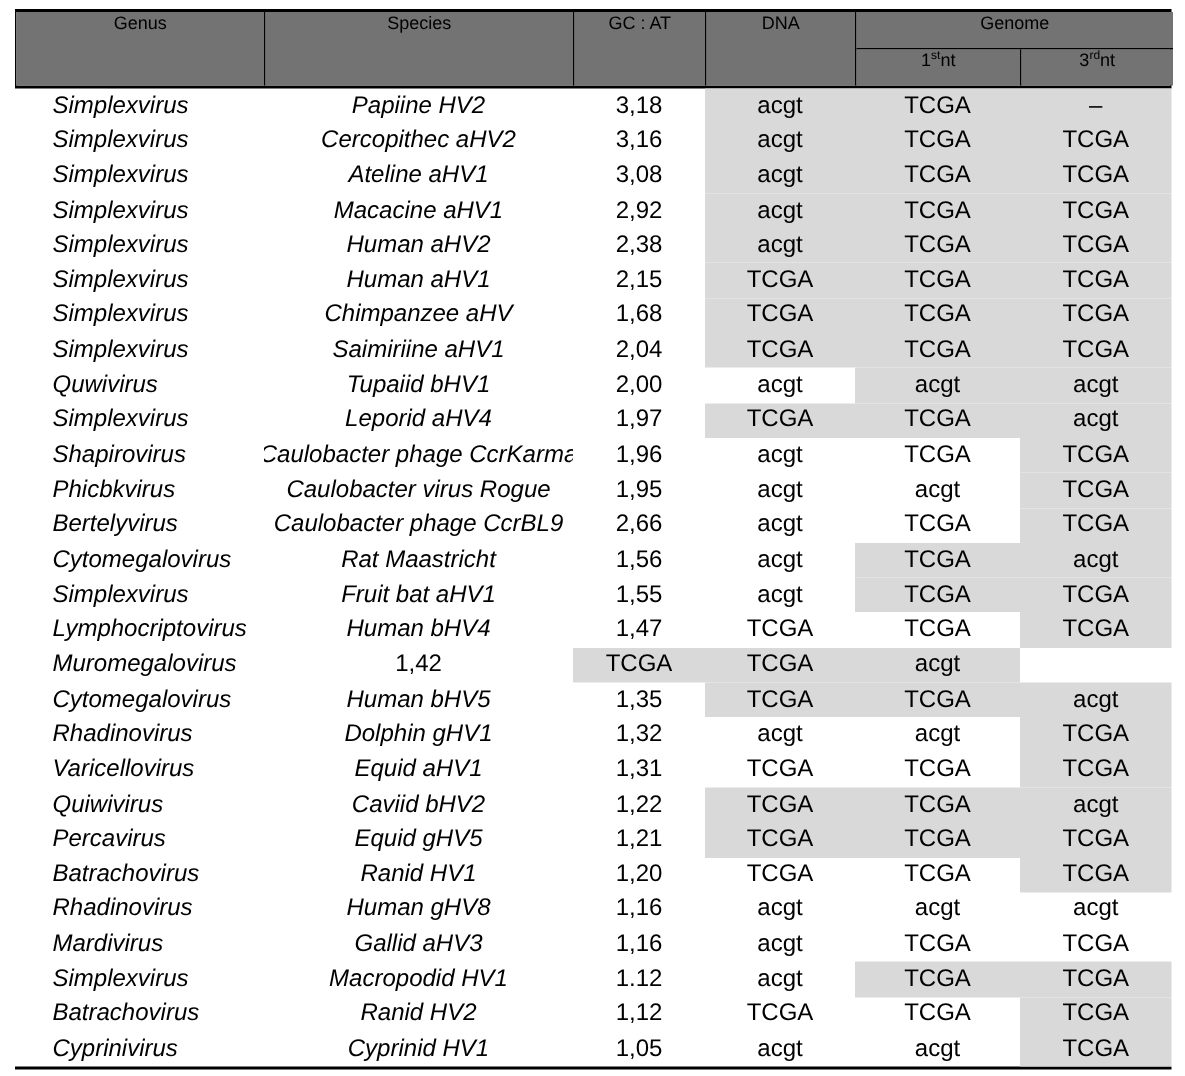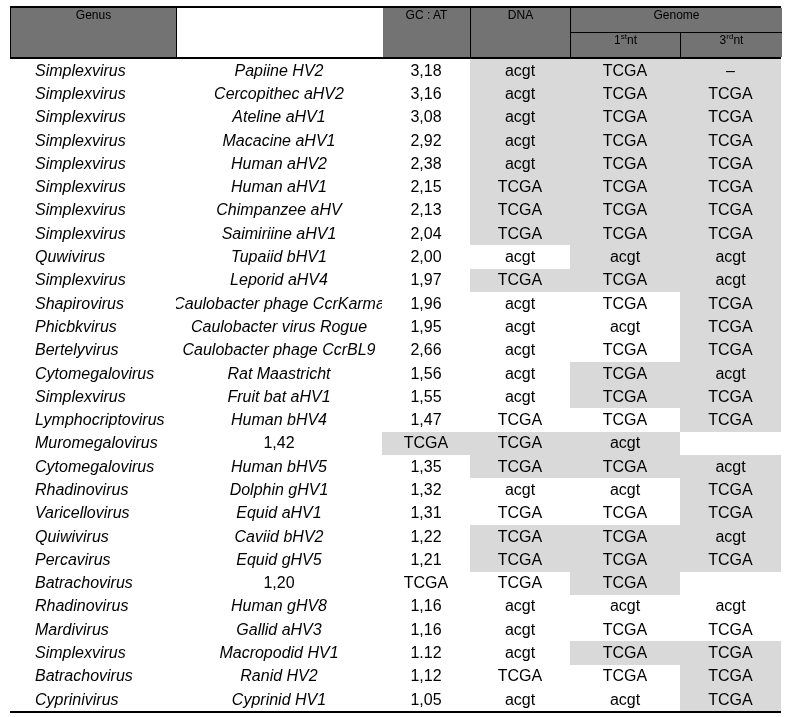--- a/index.html
+++ b/index.html
@@ -60,20 +60,23 @@
 </head>
 <body>
 
 <div class="page">
   <div class="tbl">
 
     <div class="thead">
       <div class="h-cell h-genus">
         <span>Genus</span>
       </div>
+      <div class="h-cell h-species">
+        <span>Species</span>
+      </div>
       <div class="h-cell h-gcat">
         <span>GC : AT</span>
       </div>
       <div class="h-cell h-dna">
         <span>DNA</span>
       </div>
       <div class="h-cell h-genome">
         <span>Genome</span>
       </div>
       <div class="h-cell h-nt1">
@@ -133,21 +136,21 @@
         <div class="cell" data-field="genus">Simplexvirus</div>
         <div class="cell" data-field="species">Human aHV1</div>
         <div class="cell" data-field="gc_at">2,15</div>
         <div class="cell shaded" data-field="dna">TCGA</div>
         <div class="cell shaded" data-field="nt1">TCGA</div>
         <div class="cell shaded" data-field="nt3">TCGA</div>
       </div>
         <div class="row">
         <div class="cell" data-field="genus">Simplexvirus</div>
         <div class="cell" data-field="species">Chimpanzee aHV</div>
-        <div class="cell" data-field="gc_at">2,13</div>
+        <div class="cell" data-field="gc_at">1,68</div>
         <div class="cell shaded" data-field="dna">TCGA</div>
         <div class="cell shaded" data-field="nt1">TCGA</div>
         <div class="cell shaded" data-field="nt3">TCGA</div>
       </div>
         <div class="row">
         <div class="cell" data-field="genus">Simplexvirus</div>
         <div class="cell" data-field="species">Saimiriine aHV1</div>
         <div class="cell" data-field="gc_at">2,04</div>
         <div class="cell shaded" data-field="dna">TCGA</div>
         <div class="cell shaded" data-field="nt1">TCGA</div>
@@ -259,20 +262,21 @@
         <div class="row">
         <div class="cell" data-field="genus">Percavirus</div>
         <div class="cell" data-field="species">Equid gHV5</div>
         <div class="cell" data-field="gc_at">1,21</div>
         <div class="cell shaded" data-field="dna">TCGA</div>
         <div class="cell shaded" data-field="nt1">TCGA</div>
         <div class="cell shaded" data-field="nt3">TCGA</div>
       </div>
         <div class="row">
         <div class="cell" data-field="genus">Batrachovirus</div>
+        <div class="cell" data-field="species">Ranid HV1</div>
         <div class="cell" data-field="gc_at">1,20</div>
         <div class="cell" data-field="dna">TCGA</div>
         <div class="cell" data-field="nt1">TCGA</div>
         <div class="cell shaded" data-field="nt3">TCGA</div>
       </div>
         <div class="row">
         <div class="cell" data-field="genus">Rhadinovirus</div>
         <div class="cell" data-field="species">Human gHV8</div>
         <div class="cell" data-field="gc_at">1,16</div>
         <div class="cell" data-field="dna">acgt</div>

